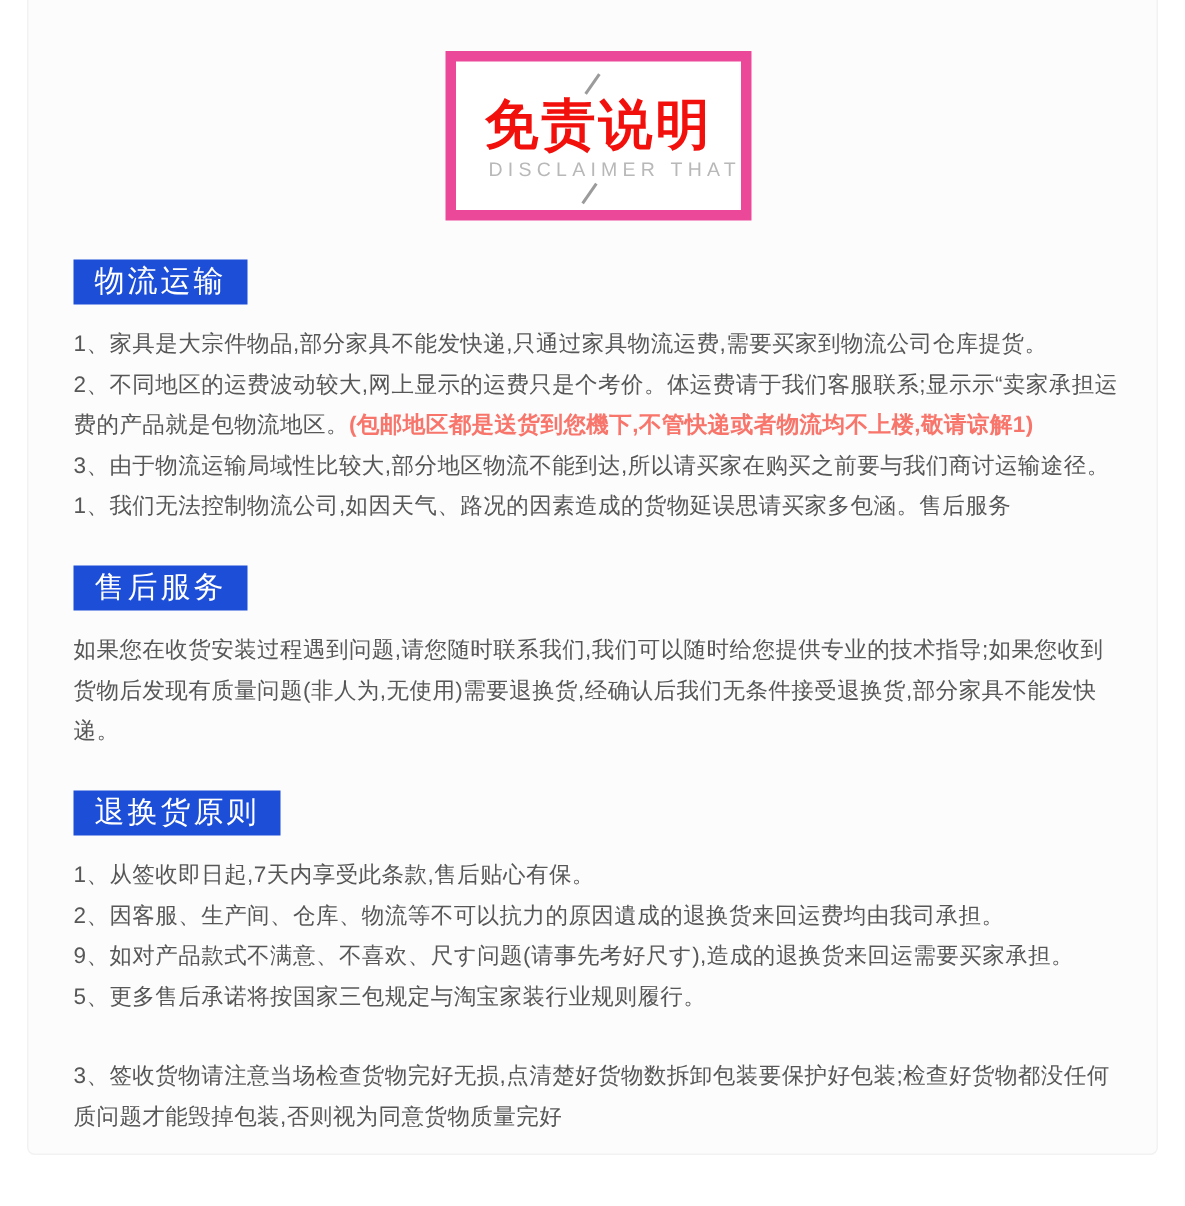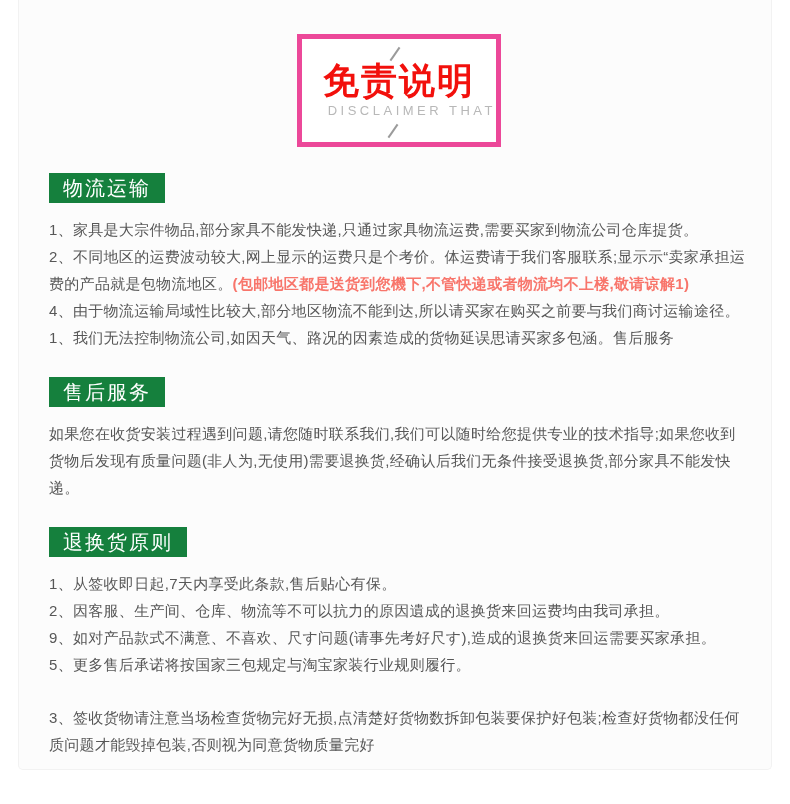--- a/index.html
+++ b/index.html
@@ -19,21 +19,21 @@
     border-radius: 0 0 5px 5px;
     padding: 34px 22px 0 30px;
     overflow: hidden;
   }
   
   .header-box {
     position: relative;
     width: 204px;
     height: 113px;
     margin: 0 auto 24px auto;
-    border: 5px solid #ec4899;
+    border: 7px solid #ec4899;
     background: #ffffff;
     text-align: center;
   }
   .header-title {
     margin: 22px 0 0 0;
     font-size: 36px;
     line-height: 40px;
     font-weight: bold;
     letter-spacing: 2px;
     color: #f2100c;
@@ -53,21 +53,21 @@
     background: #9b9b9b;
     transform: rotate(-55deg);
   }
   .slash-top    { top: 14px;  margin-left: -12px; }
   .slash-bottom { bottom: 10px; margin-left: -14px; }
   
   .section { margin-top: 26px; }
   .section:first-of-type { margin-top: 0; }
   .badge {
     display: inline-block;
-    background: #15803d;
+    background: #1d4ed8;
     color: #ffffff;
     font-size: 20px;
     line-height: 30px;
     height: 30px;
     padding: 0 14px;
     letter-spacing: 2px;
   }
   .section-body { margin-top: 13px; }
   .item {
     margin: 0;
@@ -88,21 +88,21 @@
     <h1 class="header-title">免责说明</h1>
     <div class="header-subtitle">DISCLAIMER THAT</div>
     <span class="slash slash-bottom"></span>
   </div>
 
   <div class="section">
     <div class="badge">物流运输</div>
     <div class="section-body">
       <p class="item"><span>1、家具是大宗件物品,部分家具不能发快递,只通过家具物流运费,需要买家到物流公司仓库提货。</span></p>
       <p class="item"><span>2、不同地区的运费波动较大,网上显示的运费只是个考价。体运费请于我们客服联系;显示示“卖家承担运费的产品就是包物流地区。</span><span class="red">(包邮地区都是送货到您機下,不管快递或者物流均不上楼,敬请谅解1)</span></p>
-      <p class="item"><span>4、由于物流运输局域性比较大,部分地区物流不能到达,所以请买家在购买之前要与我们商讨运输途径。</span></p>
+      <p class="item"><span>3、由于物流运输局域性比较大,部分地区物流不能到达,所以请买家在购买之前要与我们商讨运输途径。</span></p>
       <p class="item"><span>1、我们无法控制物流公司,如因天气、路况的因素造成的货物延误思请买家多包涵。售后服务</span></p>
     </div>
   </div>
 
   <div class="section">
     <div class="badge">售后服务</div>
     <div class="section-body">
       <p class="item"><span>如果您在收货安装过程遇到问题,请您随时联系我们,我们可以随时给您提供专业的技术指导;如果您收到货物后发现有质量问题(非人为,无使用)需要退换货,经确认后我们无条件接受退换货,部分家具不能发快递。</span></p>
     </div>
   </div>

